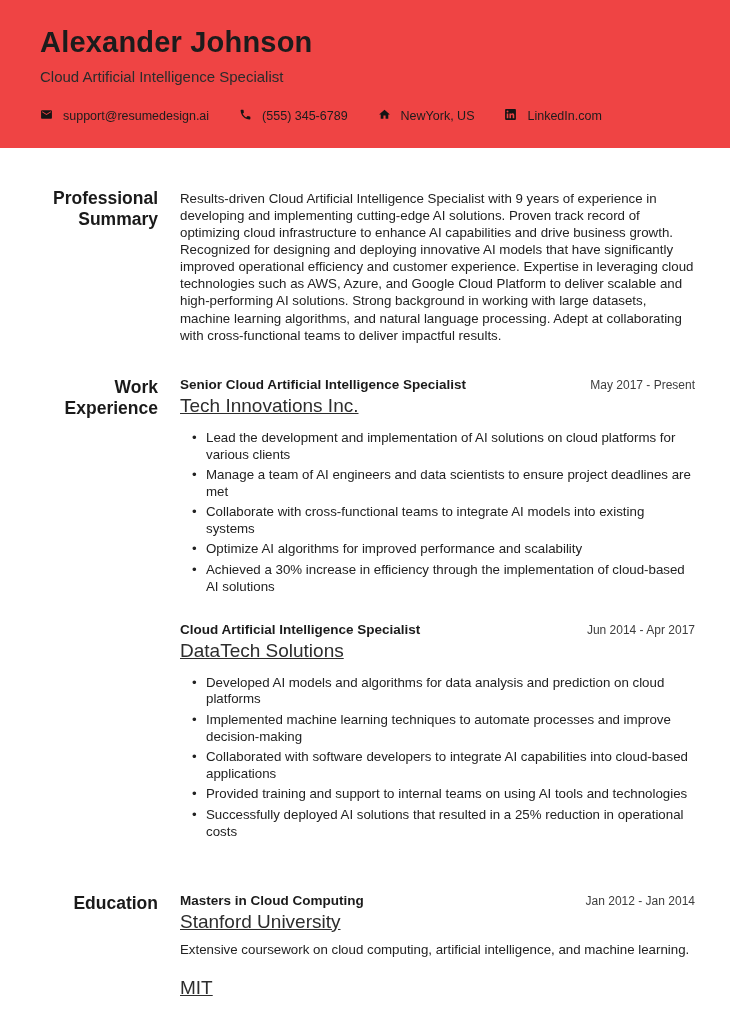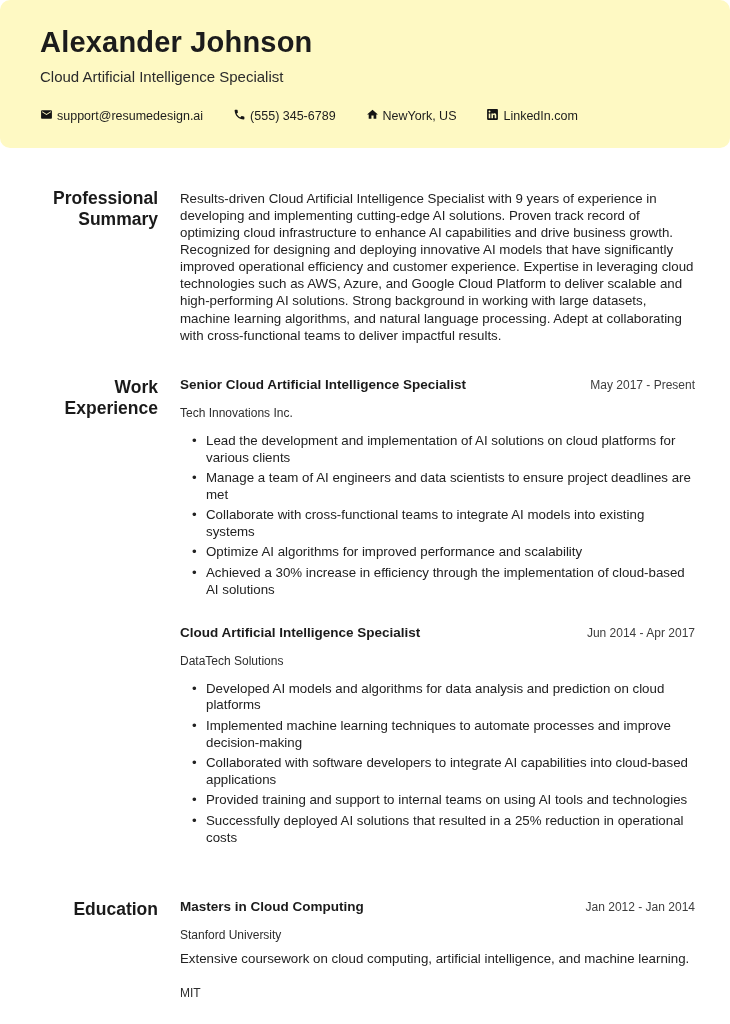--- a/index.html
+++ b/index.html
@@ -4,36 +4,35 @@
 <style>
   * { margin: 0; padding: 0; box-sizing: border-box; }
   html, body {
     width: 730px; height: 1024px; overflow: hidden;
     background: #ffffff;
     font-family: "Liberation Sans", sans-serif;
     color: #212121;
   }
   
   .header {
-    background: #fef9c3;
+    background: #ef4444;
     padding: 26px 40px 24px 40px;
-    border-radius: 10px;
   }
   .name {
     font-size: 29px; font-weight: 700; color: #1c1c1c;
     letter-spacing: 0.2px;
   }
   .subtitle {
     font-size: 15px; color: #2b2b2b; margin-top: 9px;
   }
   .contacts {
     display: flex; align-items: center; gap: 30px; margin-top: 23px;
   }
   .contact {
-    display: flex; align-items: center; gap: 4px;
+    display: flex; align-items: center; gap: 10px;
     font-size: 12.5px; color: #1c1c1c;
   }
   .contact svg { width: 13px; height: 13px; fill: #141414; flex: 0 0 auto; }
   
   .main { padding: 40px 35px 0 40px; }
   .sec {
     display: grid;
     grid-template-columns: 118px 1fr;
     column-gap: 22px;
   }
@@ -49,21 +48,21 @@
     font-size: 13.3px; line-height: 1.285; color: #222222;
     padding-top: 2px;
   }
   
   .entry + .entry { margin-top: 26px; }
   .entry-head {
     display: flex; justify-content: space-between; align-items: baseline;
   }
   .entry-title { font-size: 13.5px; font-weight: 700; color: #1b1b1b; }
   .entry-dates { font-size: 12px; color: #3d3d3d; white-space: nowrap; padding-left: 12px; }
-  .entry-org { font-size: 12px; color: #2d2d2d; margin-top: 14px; }
+  .entry-org { font-size: 19px; color: #2d2d2d; margin-top: 3px; text-decoration: underline; }
   .bullets { list-style: none; margin-top: 13px; padding-left: 12px; }
   .bullets li {
     position: relative; padding-left: 14px;
     font-size: 13.3px; line-height: 1.27; color: #222222;
     margin-bottom: 3.5px;
   }
   .bullets li::before {
     content: "•"; position: absolute; left: 0; top: 0; color: #222222;
   }
   .edu-entry + .edu-entry { margin-top: 20px; }

